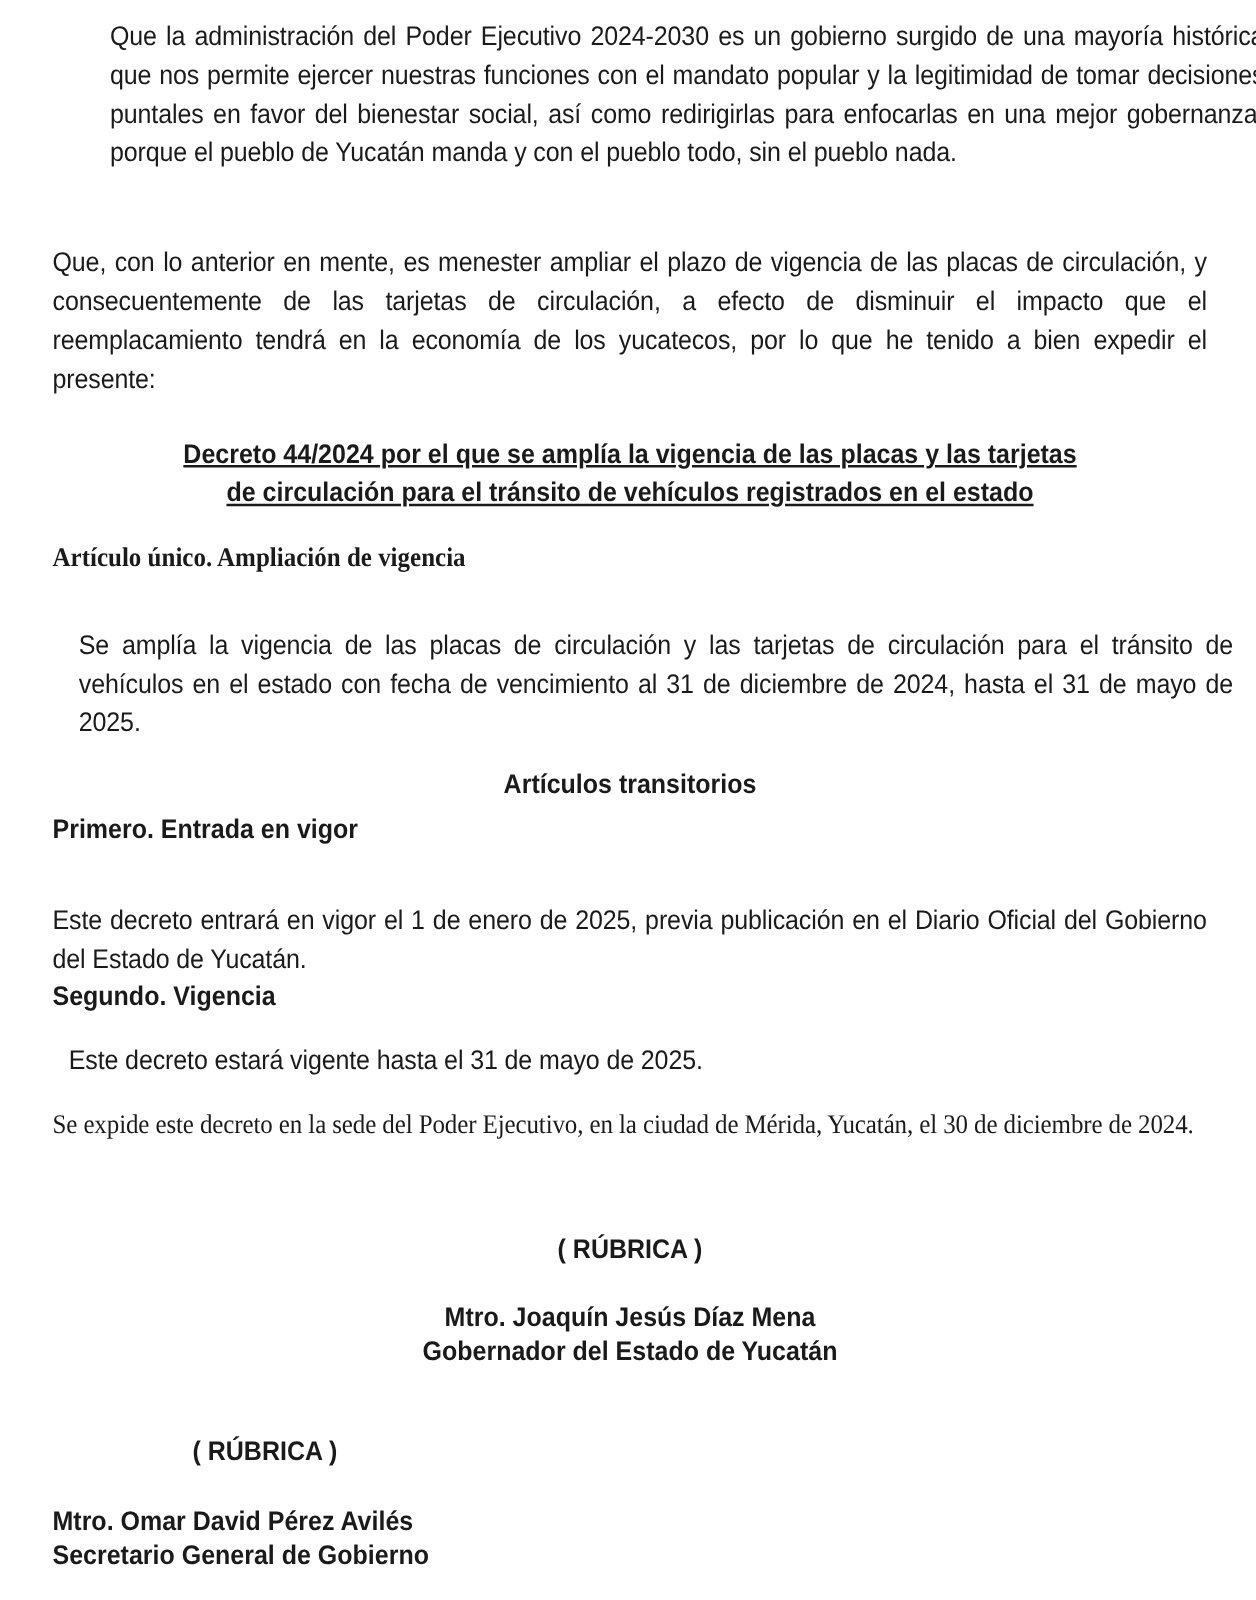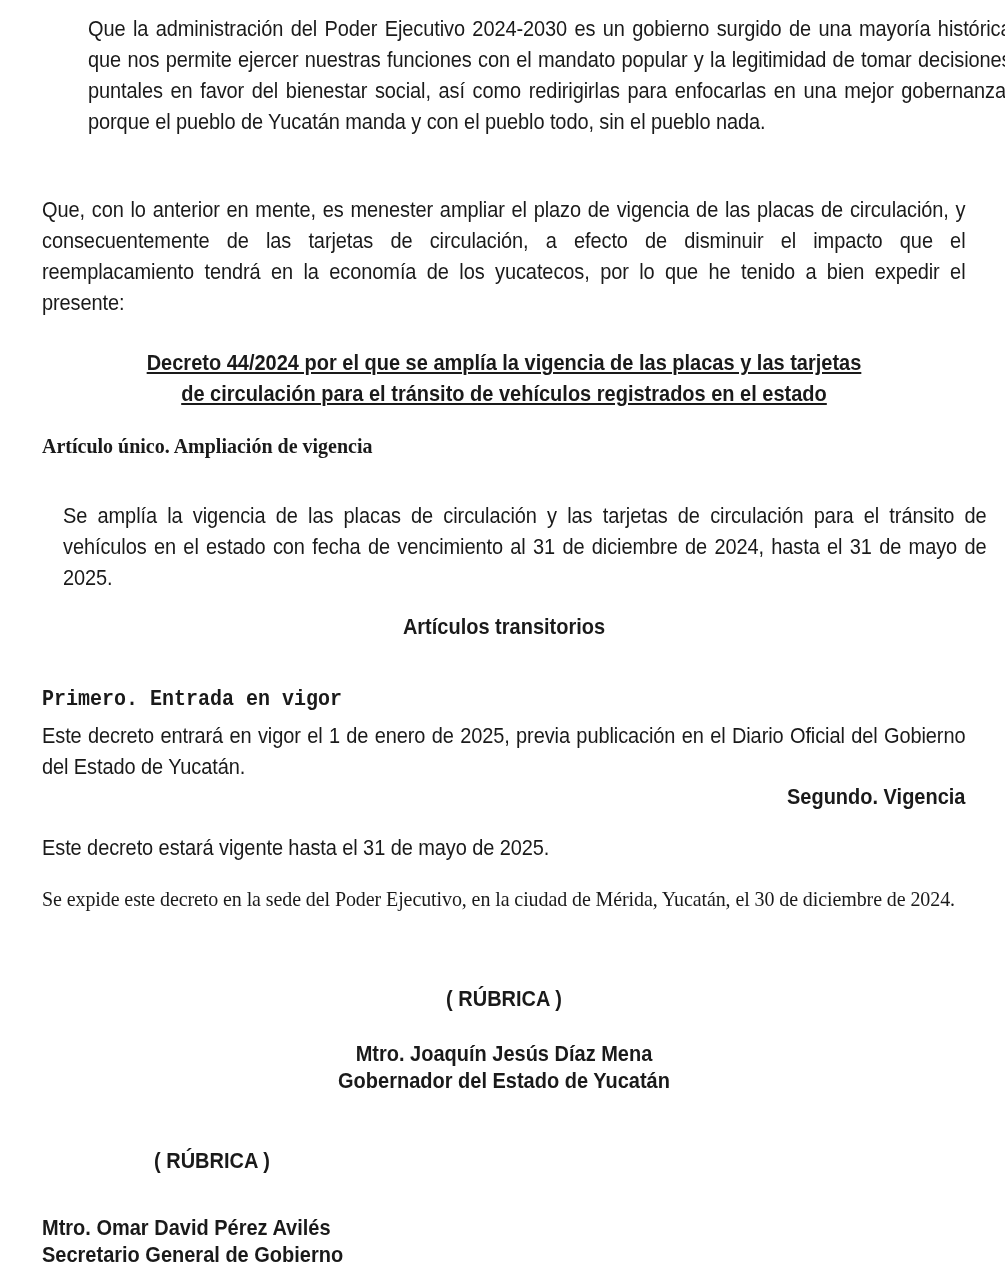--- a/index.html
+++ b/index.html
@@ -89,51 +89,51 @@
   </div>
 
   <div class="block" style="top:501px;margin-left:21px;">
     <p class="para">Se amplía la vigencia de las placas de circulación y las tarjetas de circulación para el tránsito de vehículos en el estado con fecha de vencimiento al 31 de diciembre de 2024, hasta el 31 de mayo de 2025.</p>
   </div>
 
   <div class="block" style="top:612px;">
     <p class="center-title">Artículos transitorios</p>
   </div>
 
-  <div class="block" style="top:684px;font-family:Liberation Mono, monospace;">
+  <div class="block" style="top:648px;">
     <p class="heading">Primero. Entrada en vigor</p>
   </div>
 
   <div class="block" style="top:721px;">
     <p class="para">Este decreto entrará en vigor el 1 de enero de 2025, previa publicación en el Diario Oficial del Gobierno del Estado de Yucatán.</p>
   </div>
 
-  <div class="block" style="top:782px;text-align:right;">
+  <div class="block" style="top:782px;">
     <p class="heading">Segundo. Vigencia</p>
   </div>
 
-  <div class="block" style="top:833px;">
+  <div class="block" style="top:833px;margin-left:13px;">
     <p class="para">Este decreto estará vigente hasta el 31 de mayo de 2025.</p>
   </div>
 
   <div class="block" style="top:884px;font-family:Liberation Serif, serif;">
     <p class="para">Se expide este decreto en la sede del Poder Ejecutivo, en la ciudad de Mérida, Yucatán, el 30 de diciembre de 2024.</p>
   </div>
 
   <div class="block" style="top:986px;">
     <p class="sig center">( RÚBRICA )</p>
   </div>
 
   <div class="block" style="top:1041px;">
     <p class="sig center">Mtro. Joaquín Jesús Díaz Mena</p>
     <p class="sig center">Gobernador del Estado de Yucatán</p>
   </div>
 
   <div class="block" style="top:1148px; left:154px; width:auto;">
     <p class="sig">( RÚBRICA )</p>
   </div>
 
-  <div class="block" style="top:1204px;margin-top:11px;">
+  <div class="block" style="top:1204px;">
     <p class="sig">Mtro. Omar David Pérez Avilés</p>
     <p class="sig">Secretario General de Gobierno</p>
   </div>
 
 </div>
 
 </body></html>

